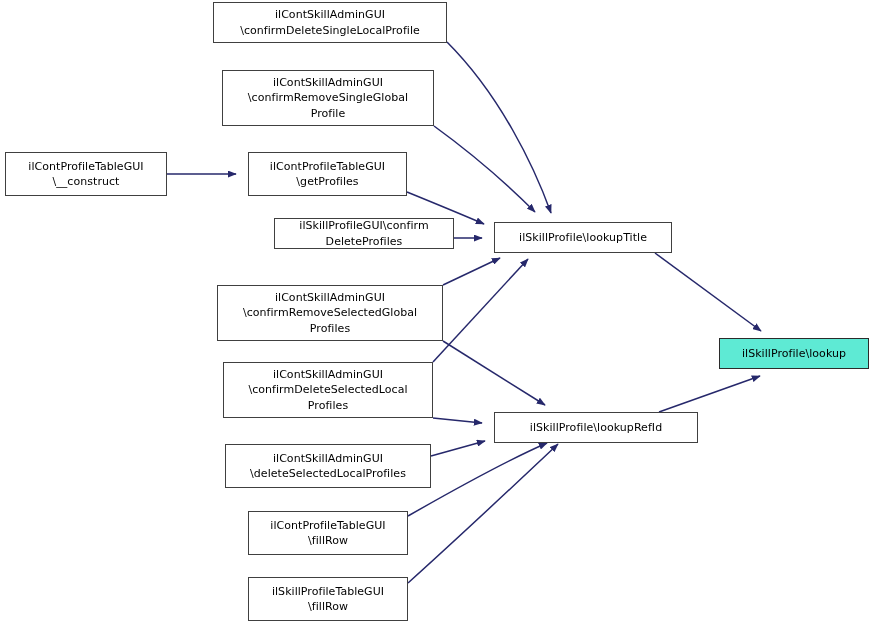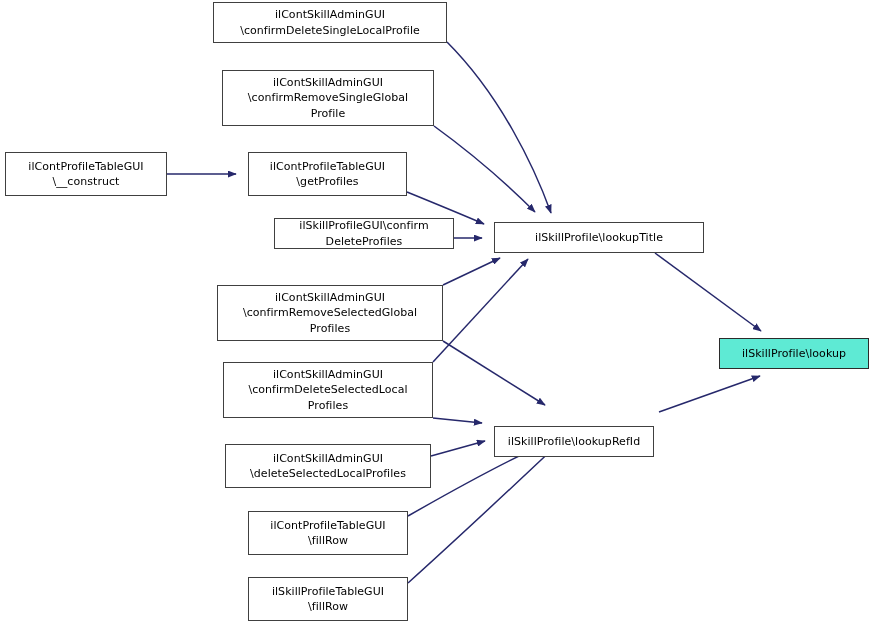--- a/index.html
+++ b/index.html
@@ -92,17 +92,17 @@
 Profiles</span></div>
       <div class="node-box" style="left: 223px; top: 362px; width: 210px; height: 56px;"><span class="node-label">ilContSkillAdminGUI
 \confirmDeleteSelectedLocal
 Profiles</span></div>
       <div class="node-box" style="left: 225px; top: 444px; width: 206px; height: 44px;"><span class="node-label">ilContSkillAdminGUI
 \deleteSelectedLocalProfiles</span></div>
       <div class="node-box" style="left: 248px; top: 511px; width: 160px; height: 44px;"><span class="node-label">ilContProfileTableGUI
 \fillRow</span></div>
       <div class="node-box" style="left: 248px; top: 577px; width: 160px; height: 44px; align-items: center;"><span class="node-label">ilSkillProfileTableGUI
 \fillRow</span></div>
-      <div class="node-box" style="left: 494px; top: 222px; width: 210px; height: 31px;"><span class="node-label">ilSkillProfile\lookupTitle</span></div>
-      <div class="node-box" style="left: 494px; top: 426px; width: 160px; height: 31px; justify-content: center;"><span class="node-label">ilSkillProfile\lookupRefId</span></div>
+      <div class="node-box" style="left: 494px; top: 222px; width: 178px; height: 31px;"><span class="node-label">ilSkillProfile\lookupTitle</span></div>
+      <div class="node-box" style="left: 494px; top: 412px; width: 204px; height: 31px; justify-content: center;"><span class="node-label">ilSkillProfile\lookupRefId</span></div>
       <div class="node-box highlighted" style="left: 719px; top: 338px; width: 150px; height: 31px;"><span class="node-label">ilSkillProfile\lookup</span></div>
     </div>
 </div>
 
 </body></html>

